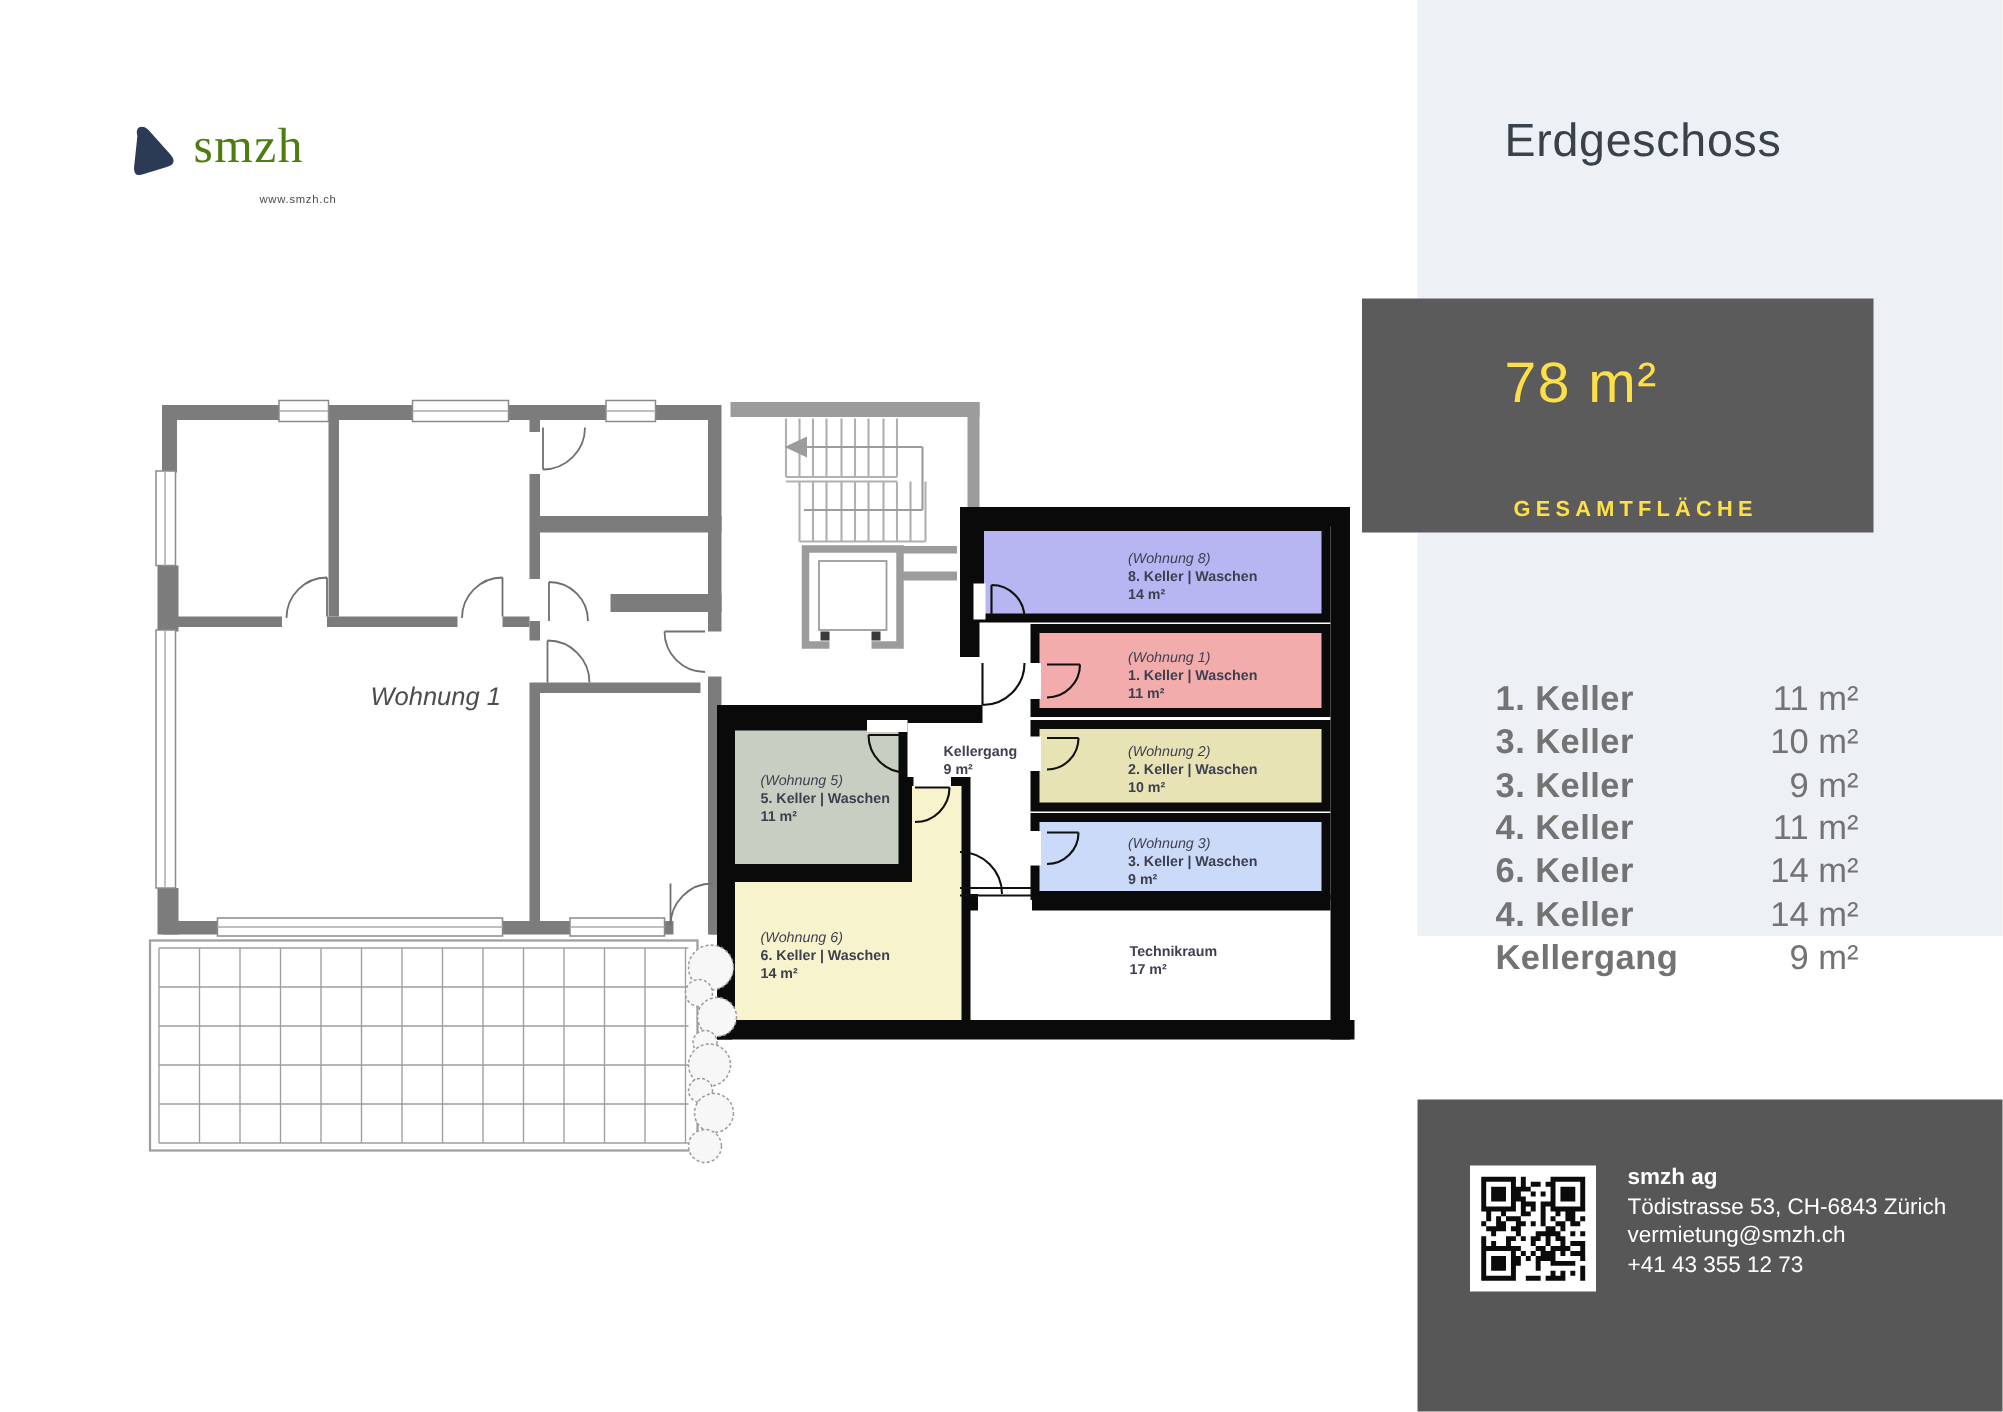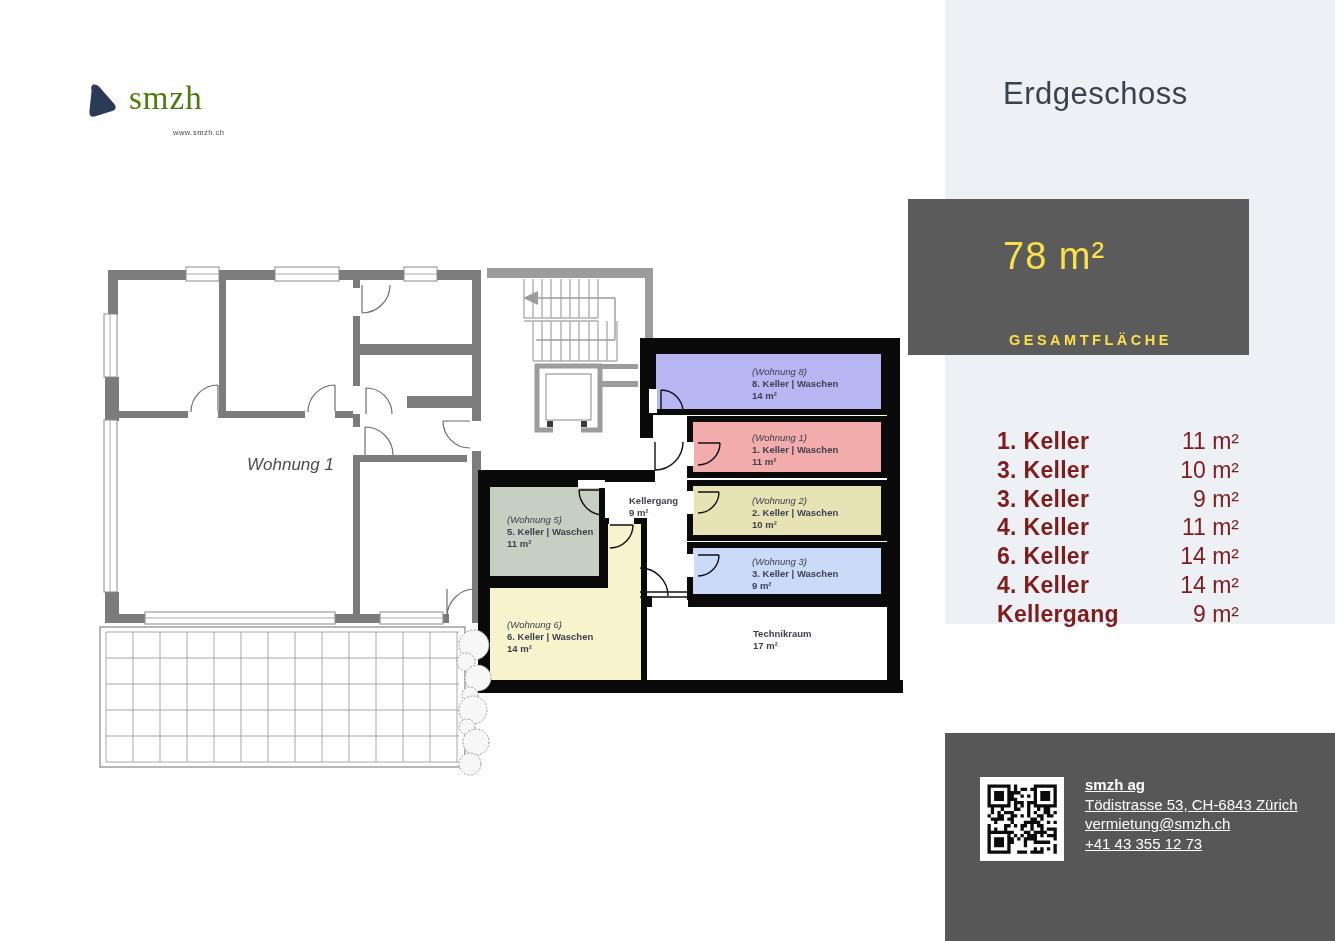--- a/index.html
+++ b/index.html
@@ -14,28 +14,28 @@
   .logo-word{position:absolute;left:44px;top:0;font-family:"Liberation Serif",serif;
     font-size:33px;color:#4d7c0f;letter-spacing:1px;}
   .logo-url{position:absolute;left:88px;top:48px;font-size:7.5px;color:#4a4a4a;letter-spacing:.5px;}
   
   .sidebar{left:945px;top:0;width:390px;height:624px;background:#edf1f5;}
   .side-title{position:absolute;left:58px;top:76px;font-size:31px;color:#39414a;font-weight:500;letter-spacing:.5px;}
   .side-sub{position:absolute;left:58px;top:138px;font-size:18.5px;color:#39414a;}
   .area-box{left:908px;top:199px;width:341px;height:156px;background:#5c5b5b;color:#fde047;}
   .area-value{position:absolute;left:95px;top:36px;font-size:38px;font-weight:400;letter-spacing:1px;}
   .area-label{position:absolute;left:101px;top:98px;font-size:14.5px;font-weight:bold;letter-spacing:3.5px;margin-top:35px;}
-  .room-list{left:997px;top:427px;width:242px;color:#7f1d1d;}
+  .room-list{left:997px;top:451px;width:242px;color:#737373;}
   .room-row{display:flex;justify-content:space-between;font-size:23px;line-height:28.8px;}
   .room-row .lbl{font-weight:bold;letter-spacing:.3px;}
   .room-row .val{font-weight:400;}
   
   .footer{left:945px;top:733px;width:390px;height:208px;background:#585757;color:#fff;}
   .qr-box{position:absolute;left:35px;top:44px;width:84px;height:84px;background:#ffffff;}
-  .footer-text{position:absolute;left:140px;top:42px;font-size:15px;line-height:19.5px;text-decoration:underline;}
+  .footer-text{position:absolute;left:140px;top:42px;font-size:15px;line-height:19.5px;}
   .footer-text .company{font-weight:bold;}
   
   .plan{left:0;top:0;width:945px;height:941px;}
   .plan text{font-family:"Liberation Sans",sans-serif;}
   .rm-l1{font-style:italic;font-size:9.5px;fill:#3d3f4f;}
   .rm-l2{font-weight:bold;font-size:9.5px;fill:#3d3f4f;}
   .apt-label{font-style:italic;font-size:17px;fill:#4c4c4c;}
 </style>
 </head>
 <body>

